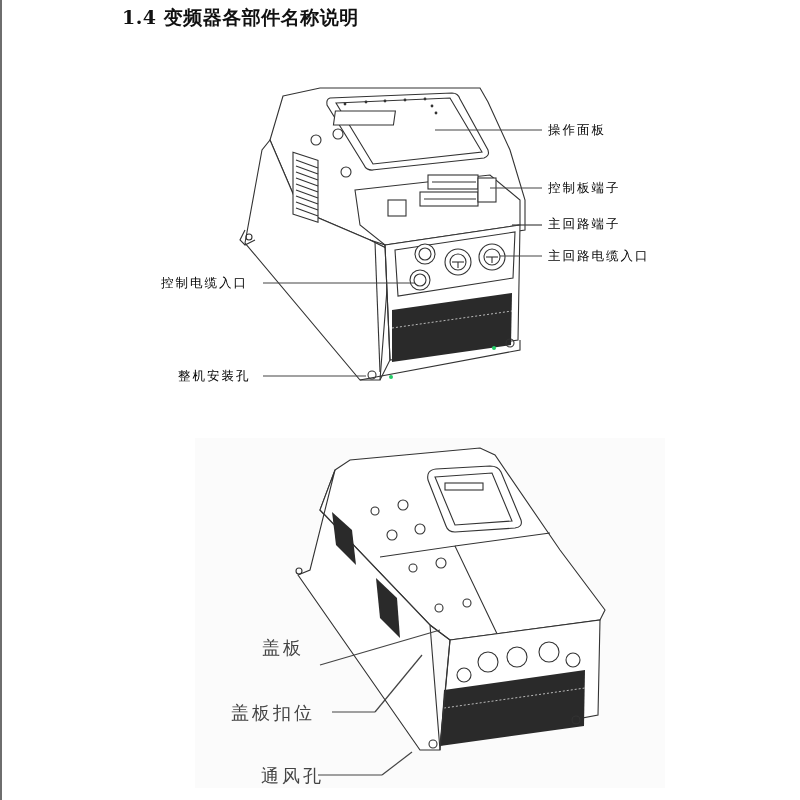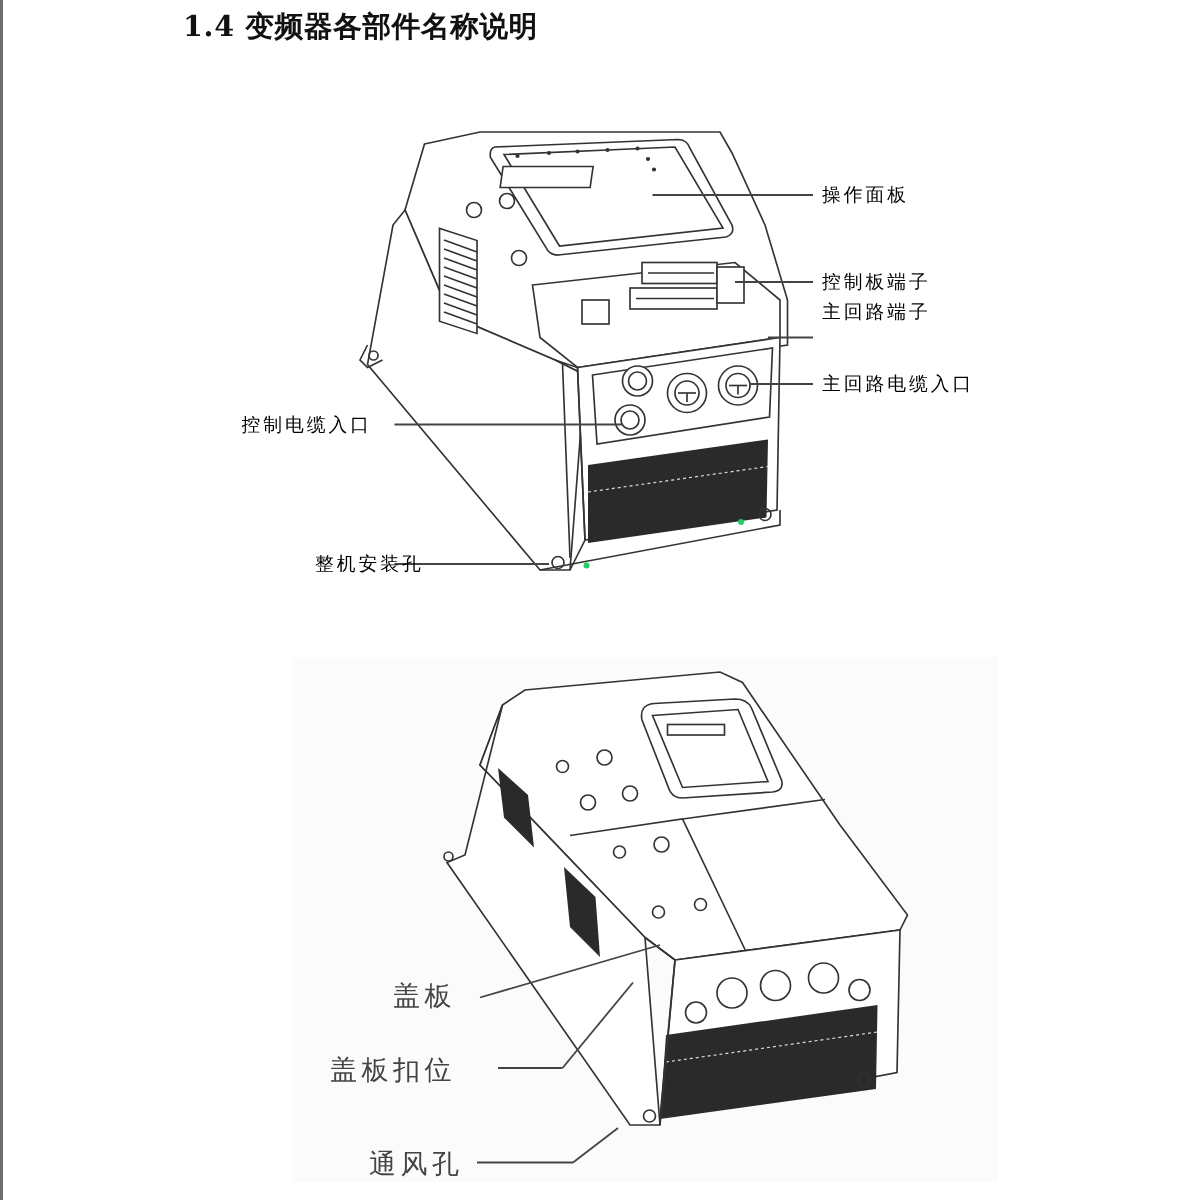--- a/index.html
+++ b/index.html
@@ -161,20 +161,20 @@
 
   <line class="lead" x1="320" y1="665" x2="440" y2="630"></line>
   <line class="lead" x1="332" y1="712" x2="375" y2="712"></line>
   <line class="lead" x1="375" y1="712" x2="422" y2="655"></line>
   <line class="lead" x1="318" y1="775" x2="382" y2="775"></line>
   <line class="lead" x1="382" y1="775" x2="412" y2="752"></line>
 </svg>
 
 <div class="label lbl-sm" style="left:548px; top:122px;">操作面板</div>
 <div class="label lbl-sm" style="left:548px; top:180px;font-family:Liberation Serif, serif;">控制板端子</div>
-<div class="label lbl-sm" style="left:548px; top:200px;">主回路端子</div>
+<div class="label lbl-sm" style="left:548px; top:216px;">主回路端子</div>
 <div class="label lbl-sm" style="left:548px; top:248px;font-family:Liberation Serif, serif;">主回路电缆入口</div>
 <div class="label lbl-sm" style="left:161px; top:275px;">控制电缆入口</div>
-<div class="label lbl-sm" style="left:178px; top:368px;margin-left:32px;">整机安装孔</div>
+<div class="label lbl-sm" style="left:178px; top:368px;">整机安装孔</div>
 
-<div class="label lbl-lg" style="left:262px; top:652px;text-align:center;">盖板</div>
-<div class="label lbl-lg" style="left:220px; top:701px;">盖板扣位</div>
-<div class="label lbl-lg" style="left:246px; top:764px;">通风孔</div>
+<div class="label lbl-lg" style="left:262px; top:636px;text-align:center;">盖板</div>
+<div class="label lbl-lg" style="left:231px; top:701px;">盖板扣位</div>
+<div class="label lbl-lg" style="left:261px; top:764px;">通风孔</div>
 
 </body></html>

